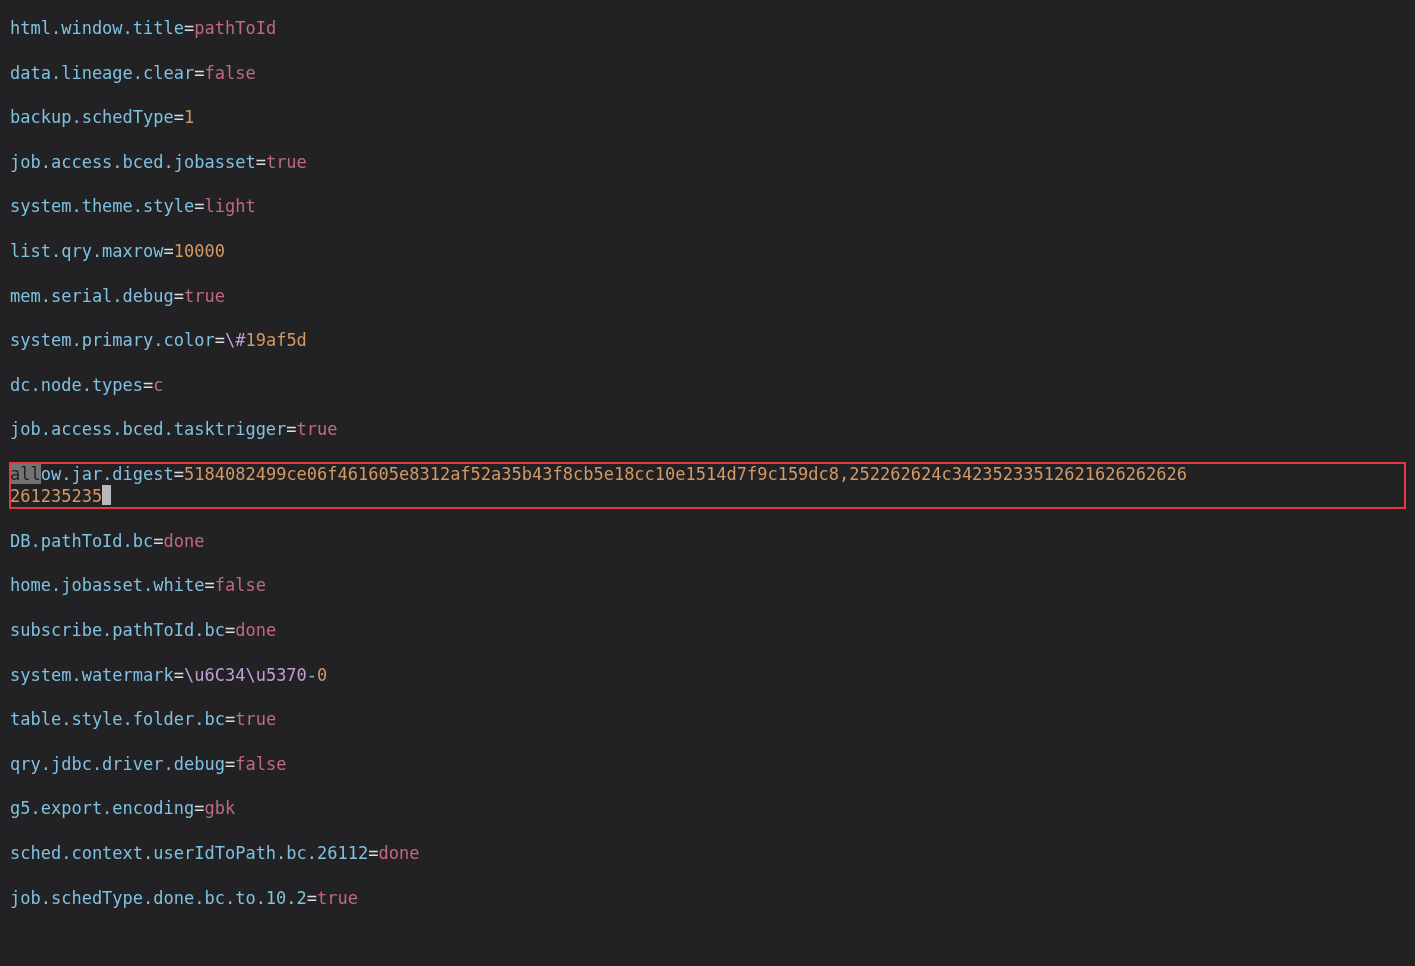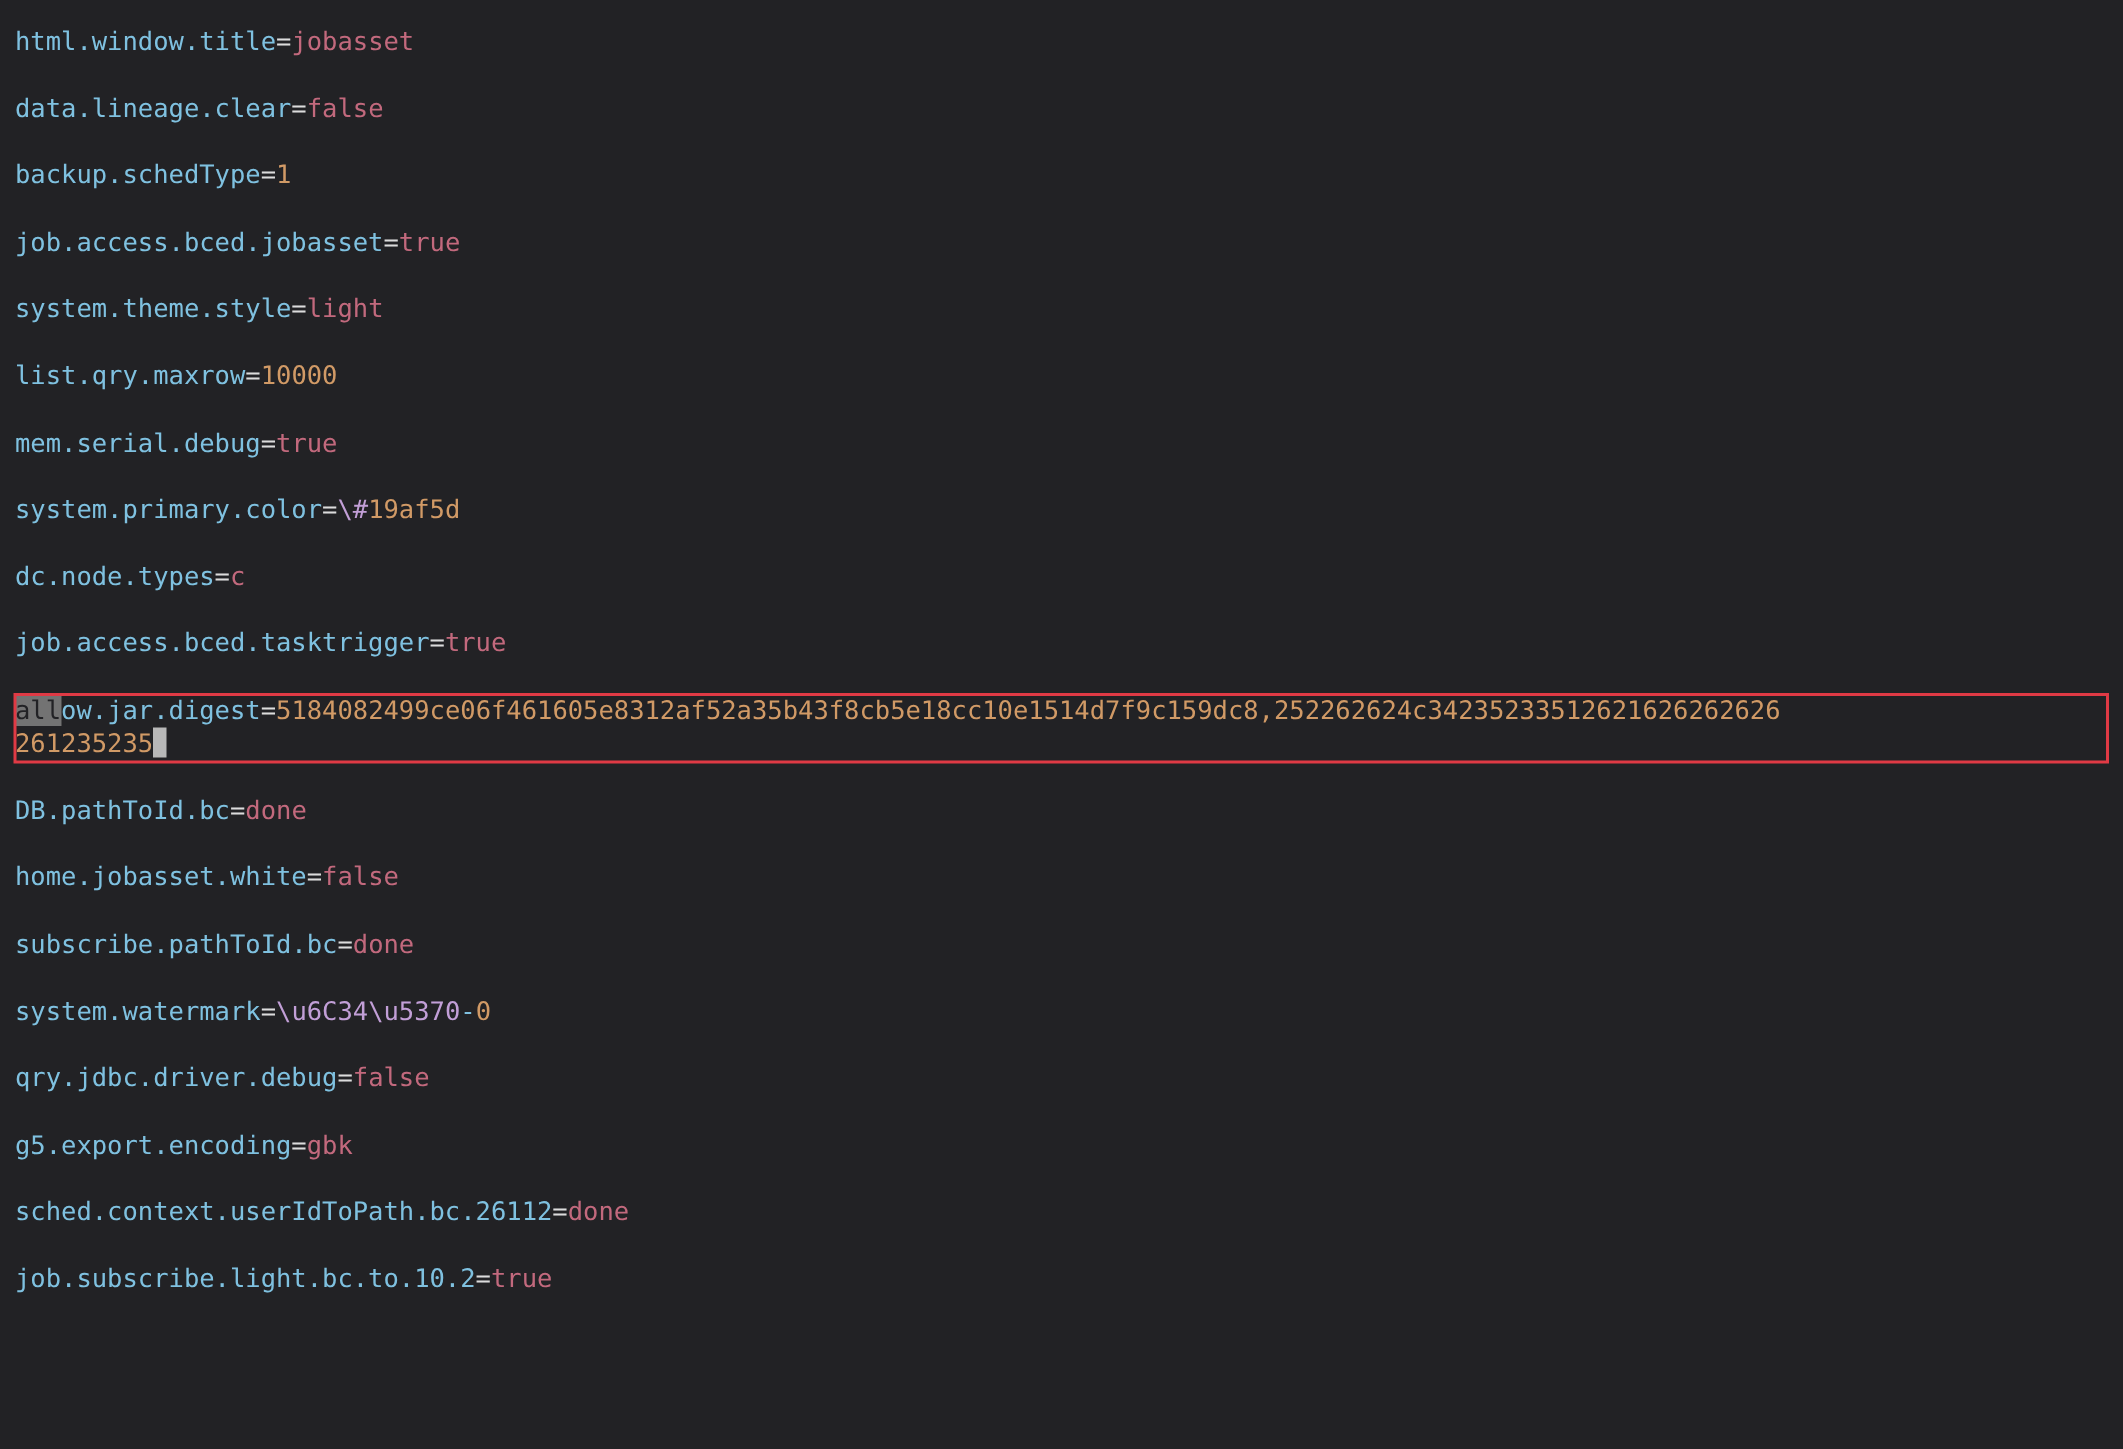--- a/index.html
+++ b/index.html
@@ -60,40 +60,41 @@
   .boxed {
     outline: 2px solid #e03a45;
     outline-offset: -1px;
     display: block;
     padding-right: 4px;
   }
 </style>
 </head>
 <body>
 
-<pre class="editor" id="editor"><span class="line"><span class="key">html.window.title</span><span class="eq">=</span><span class="val-str">jobasset</span></span>
+<pre class="editor" id="editor"><span class="line"><span class="key">html.window.title</span><span class="eq">=</span><span class="val-str">pathToId</span></span>
 <span class="line"><span class="key">data.lineage.clear</span><span class="eq">=</span><span class="val-bool">false</span></span>
 <span class="line"><span class="key">backup.schedType</span><span class="eq">=</span><span class="val-num">1</span></span>
 <span class="line"><span class="key">job.access.bced.jobasset</span><span class="eq">=</span><span class="val-bool">true</span></span>
 <span class="line"><span class="key">system.theme.style</span><span class="eq">=</span><span class="val-str">light</span></span>
 <span class="line"><span class="key">list.qry.maxrow</span><span class="eq">=</span><span class="val-num">10000</span></span>
 <span class="line"><span class="key">mem.serial.debug</span><span class="eq">=</span><span class="val-bool">true</span></span>
 <span class="line"><span class="key">system.primary.color</span><span class="eq">=</span><span class="val-esc">\#</span><span class="val-num">19af5d</span></span>
 <span class="line"><span class="key">dc.node.types</span><span class="eq">=</span><span class="val-str">c</span></span>
 <span class="line"><span class="key">job.access.bced.tasktrigger</span><span class="eq">=</span><span class="val-bool">true</span></span>
 <span class="boxed line"><span class="hl">all</span><span class="key">ow.jar.digest</span><span class="eq">=</span><span class="val-num">5184082499ce06f461605e8312af52a35b43f8cb5e18cc10e1514d7f9c159dc8,252262624c34235233512621626262626</span>
 <span class="val-num">261235235</span><span class="cursor"></span></span>
 <span class="line"><span class="key">DB.pathToId.bc</span><span class="eq">=</span><span class="val-str">done</span></span>
 <span class="line"><span class="key">home.jobasset.white</span><span class="eq">=</span><span class="val-bool">false</span></span>
 <span class="line"><span class="key">subscribe.pathToId.bc</span><span class="eq">=</span><span class="val-str">done</span></span>
 <span class="line"><span class="key">system.watermark</span><span class="eq">=</span><span class="val-esc">\u6C34\u5370</span><span class="val-esc-dash">-</span><span class="val-esc-zero">0</span></span>
+<span class="line"><span class="key">table.style.folder.bc</span><span class="eq">=</span><span class="val-bool">true</span></span>
 <span class="line"><span class="key">qry.jdbc.driver.debug</span><span class="eq">=</span><span class="val-bool">false</span></span>
 <span class="line"><span class="key">g5.export.encoding</span><span class="eq">=</span><span class="val-str">gbk</span></span>
 <span class="line"><span class="key">sched.context.userIdToPath.bc.26112</span><span class="eq">=</span><span class="val-str">done</span></span>
-<span class="line"><span class="key">job.subscribe.light.bc.to.10.2</span><span class="eq">=</span><span class="val-bool">true</span></span>
+<span class="line"><span class="key">job.schedType.done.bc.to.10.2</span><span class="eq">=</span><span class="val-bool">true</span></span>
 
 
 
 
 
 
 
 
 
 

